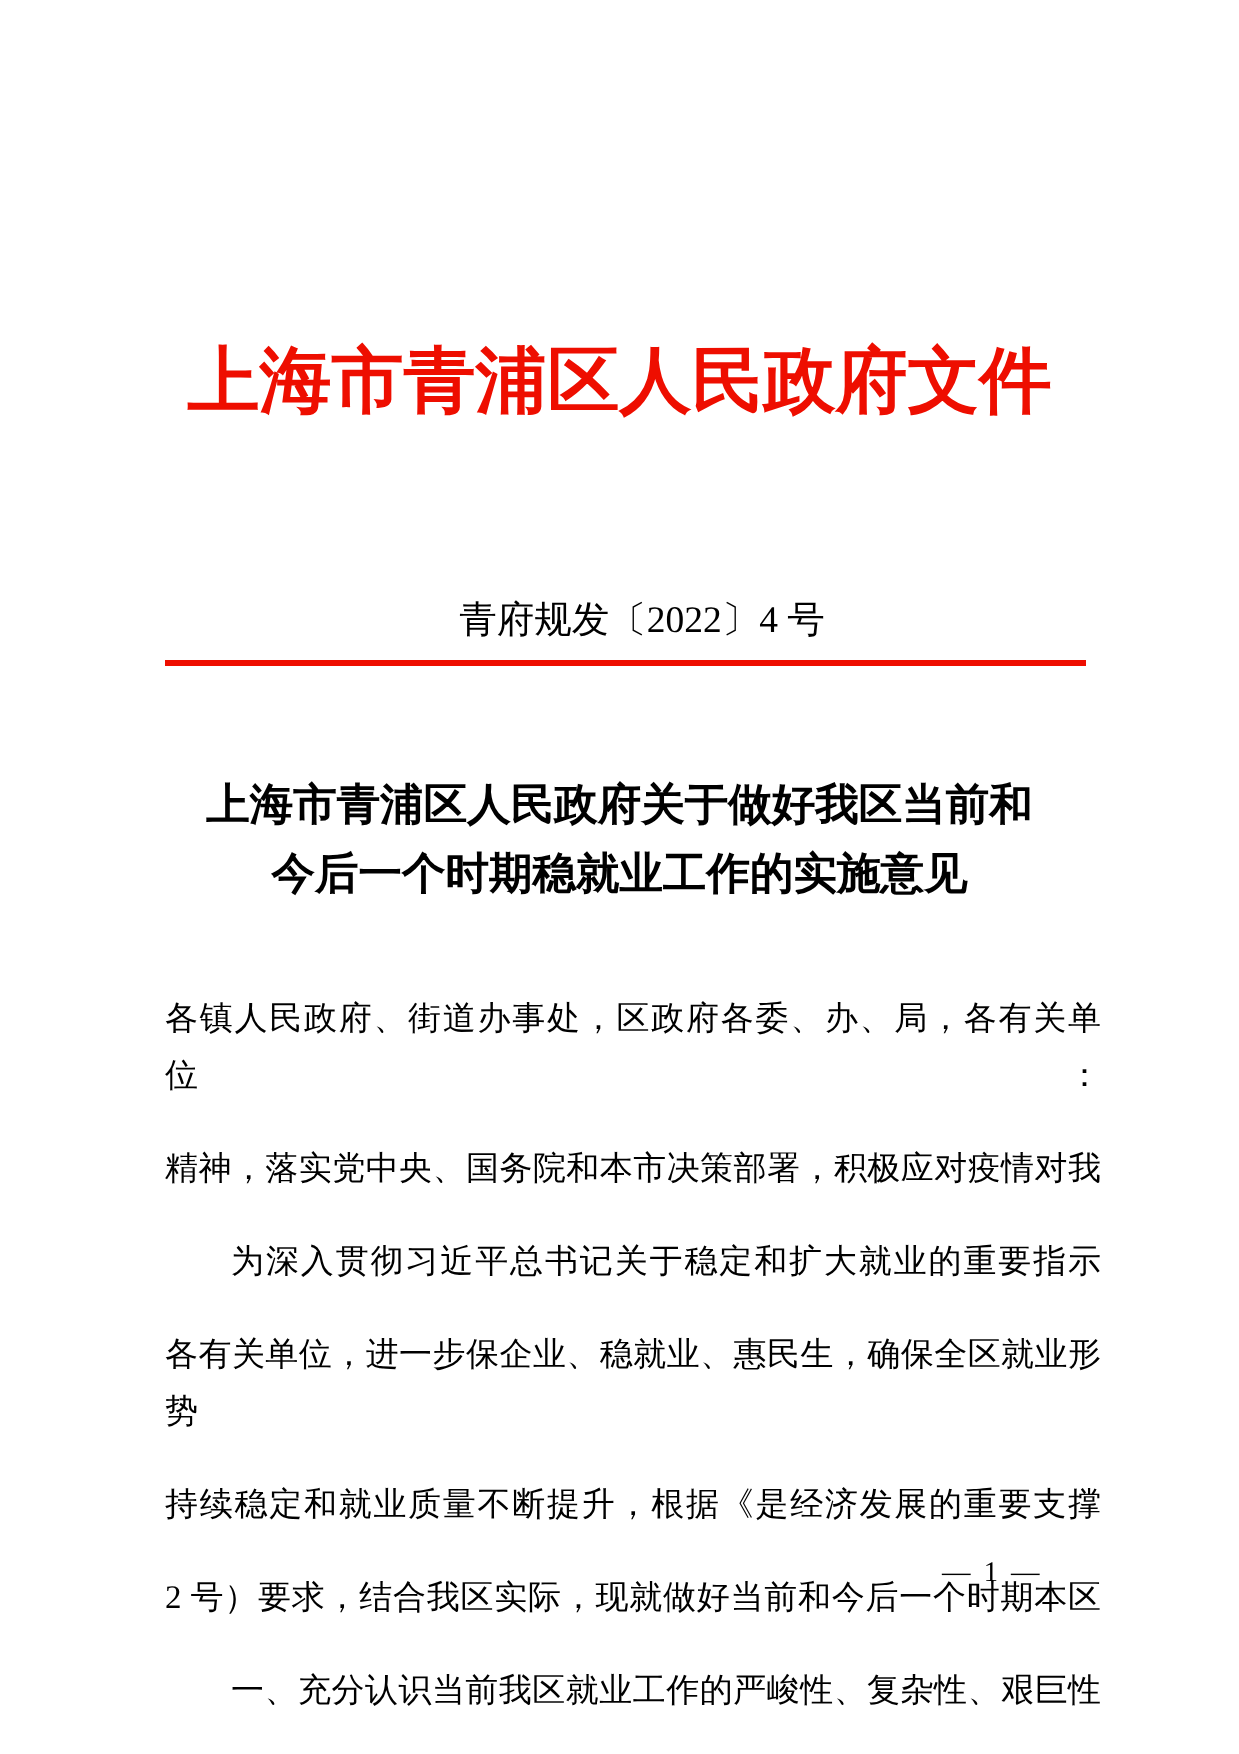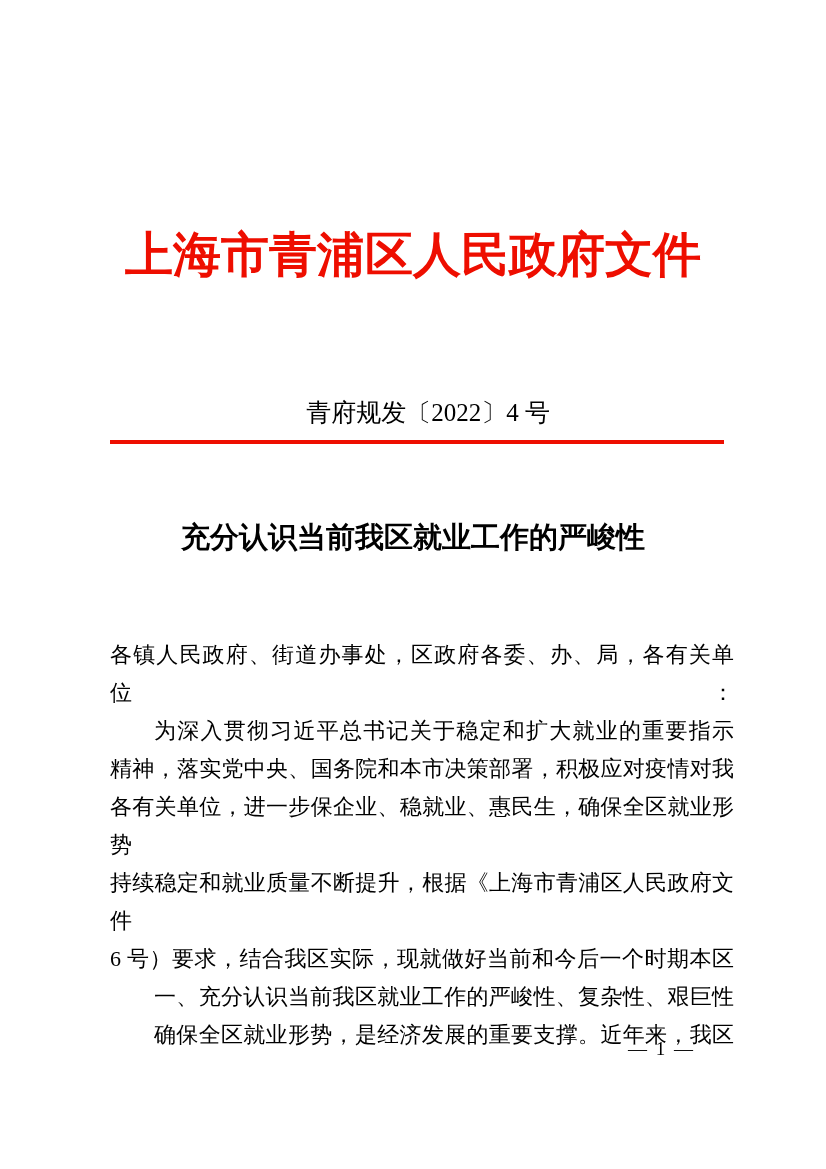--- a/index.html
+++ b/index.html
@@ -72,20 +72,21 @@
   }
   .line {
     width: 100%;
     text-align: left;
     white-space: nowrap;
   }
   .line.justify {
     white-space: normal;
     text-align: justify;
     text-align-last: justify;
+    margin-top: 24px;
   }
   .line.indent {
     text-indent: 2em;
   }
   .line.bold-head {
     font-weight: normal;
     font-family: "Liberation Sans", "DejaVu Sans", sans-serif;
   }
   .page-footer {
     position: absolute;
@@ -102,29 +103,30 @@
 
 <div class="page">
 
   <div class="red-masthead">上海市青浦区人民政府文件</div>
 
   <div class="doc-number">青府规发〔2022〕4 号</div>
 
   <div class="red-rule"></div>
 
   <div class="doc-title">
-    <div>充分认识当前我区就业工作的严峻性</div>
+    <div>上海市青浦区人民政府关于做好我区当前和</div>
+    <div>今后一个时期稳就业工作的实施意见</div>
   </div>
 
   <div class="body-text">
     <div class="line justify">各镇人民政府、街道办事处，区政府各委、办、局，各有关单位：</div>
+    <div class="line justify">精神，落实党中央、国务院和本市决策部署，积极应对疫情对我</div>
     <div class="line justify indent">为深入贯彻习近平总书记关于稳定和扩大就业的重要指示</div>
-    <div class="line justify">精神，落实党中央、国务院和本市决策部署，积极应对疫情对我</div>
     <div class="line justify">各有关单位，进一步保企业、稳就业、惠民生，确保全区就业形势</div>
-    <div class="line justify">持续稳定和就业质量不断提升，根据《上海市青浦区人民政府文件</div>
-    <div class="line justify">6 号）要求，结合我区实际，现就做好当前和今后一个时期本区</div>
+    <div class="line justify">持续稳定和就业质量不断提升，根据《是经济发展的重要支撑</div>
+    <div class="line justify">2 号）要求，结合我区实际，现就做好当前和今后一个时期本区</div>
     <div class="line justify indent bold-head">一、充分认识当前我区就业工作的严峻性、复杂性、艰巨性</div>
     <div class="line justify indent">确保全区就业形势，是经济发展的重要支撑。近年来，我区</div>
   </div>
 
   <div class="page-footer">— 1 —</div>
 
 </div>
 
 </body></html>

